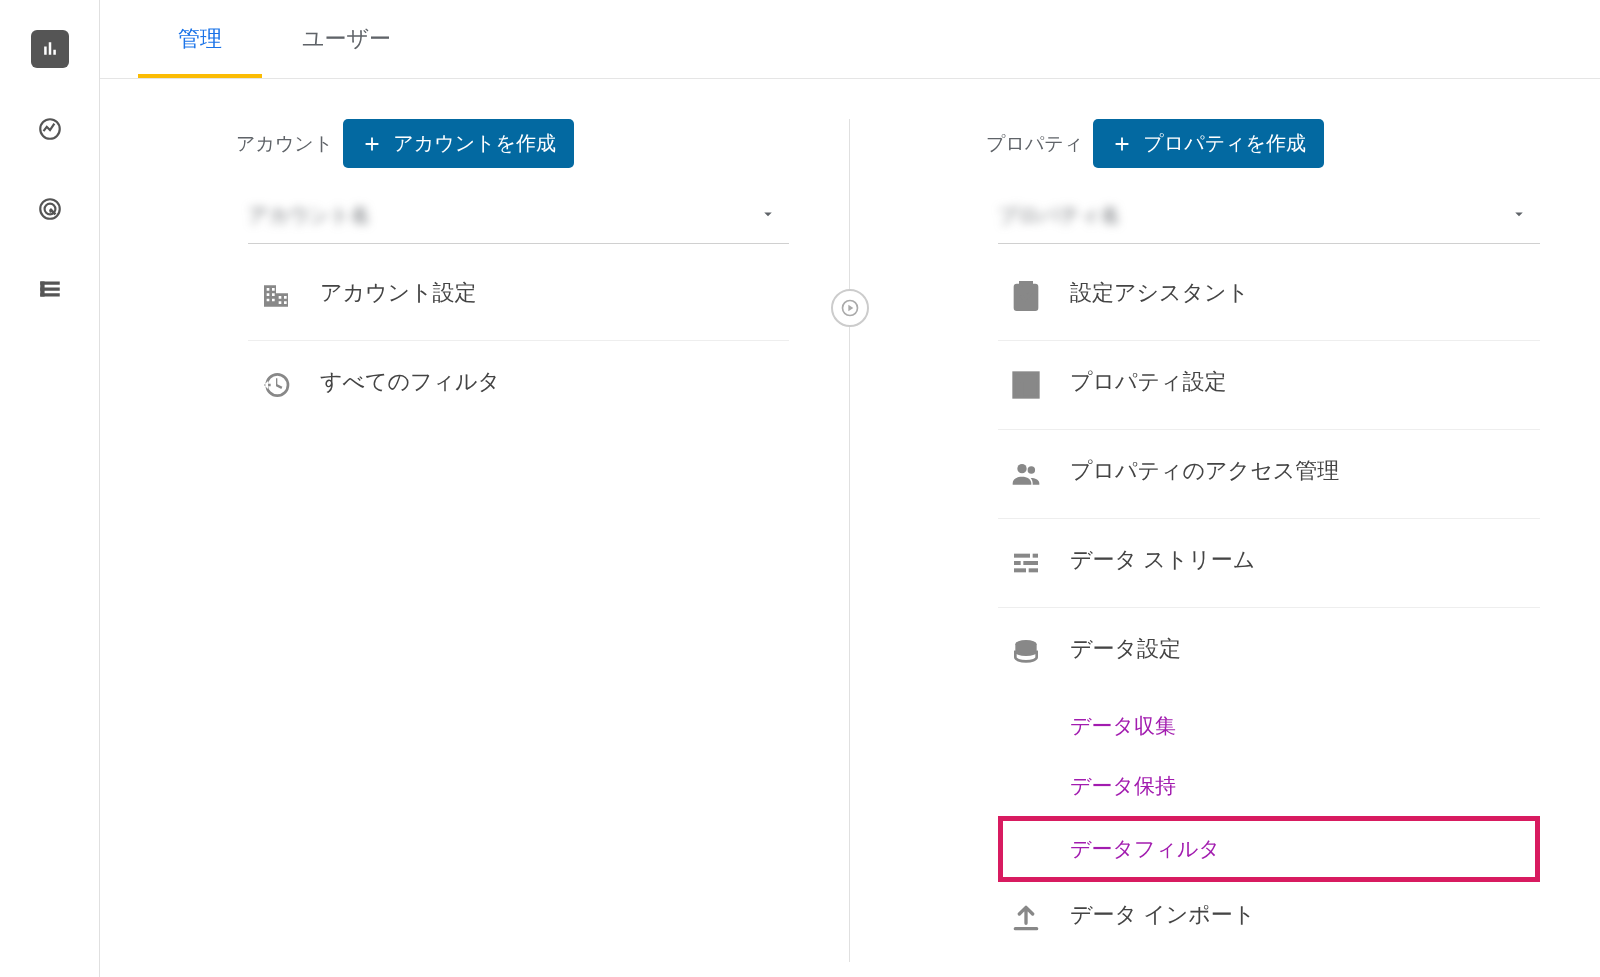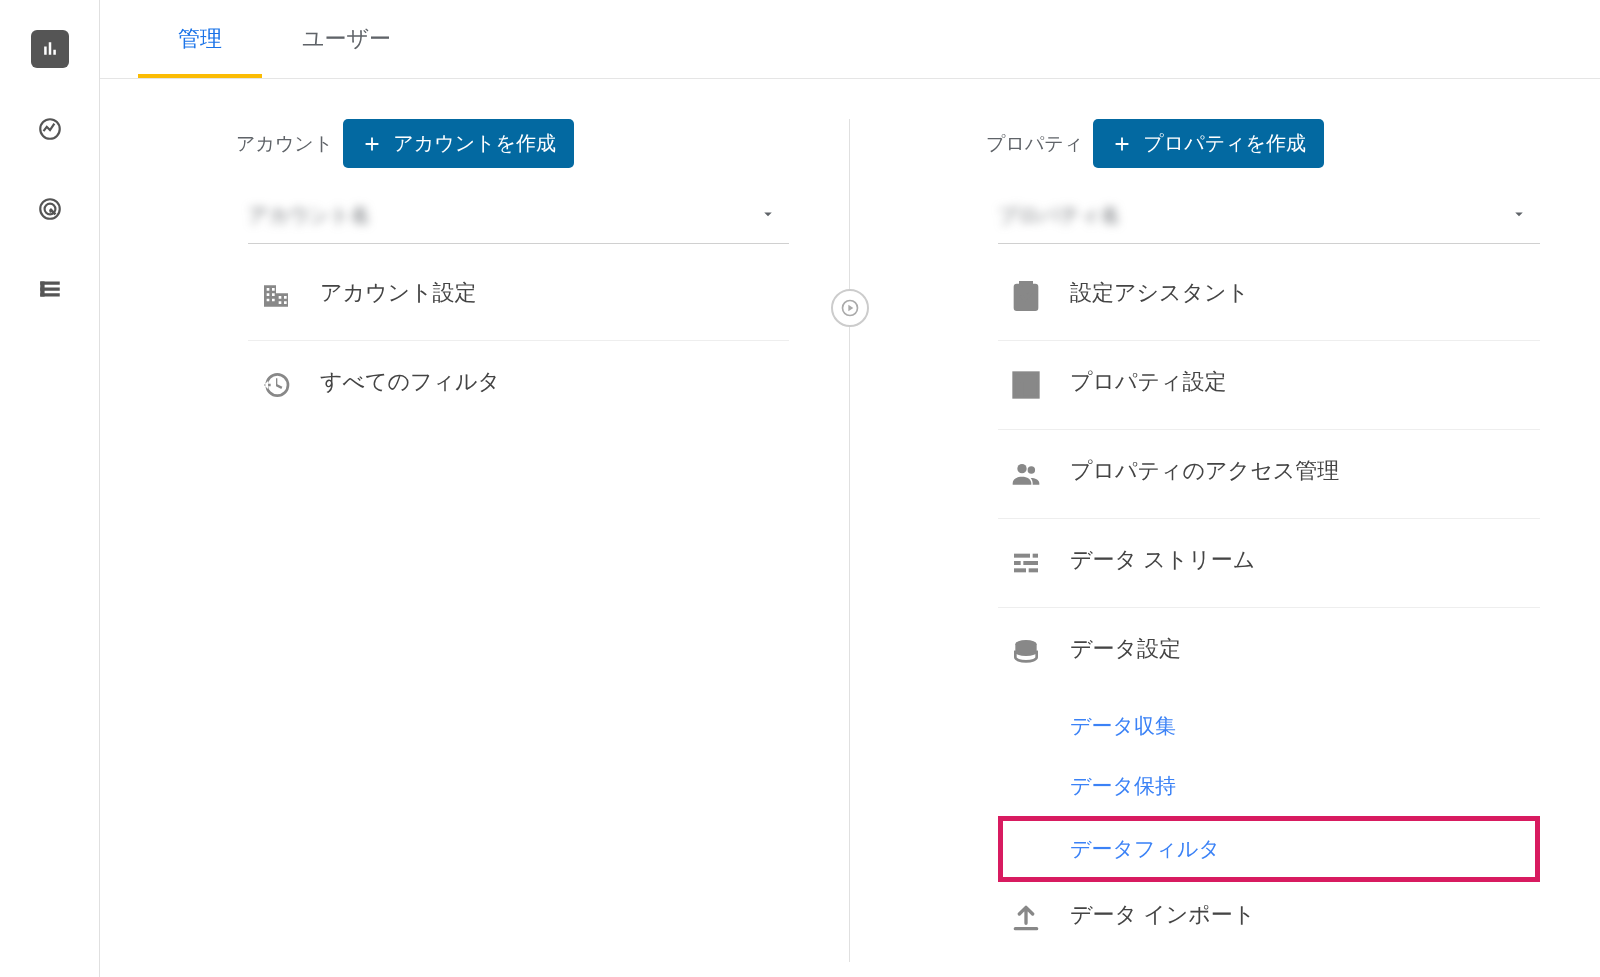--- a/index.html
+++ b/index.html
@@ -151,21 +151,21 @@
     .menu-icon svg { width: 32px; height: 32px; fill: currentColor; }
     .menu-label {
       font-size: 22px;
       color: #444;
     }
     
     
     .sub-item {
       padding: 16px 10px 16px 72px;
       font-size: 21px;
-      color: #3b82f6;
+      color: #a21caf;
       cursor: pointer;
     }
     .sub-item.highlighted {
       border: 5px solid #d81b60;
       margin: 0 0;
       padding: 14px 10px 14px 67px;
     }
     
     
     .transfer-circle {

